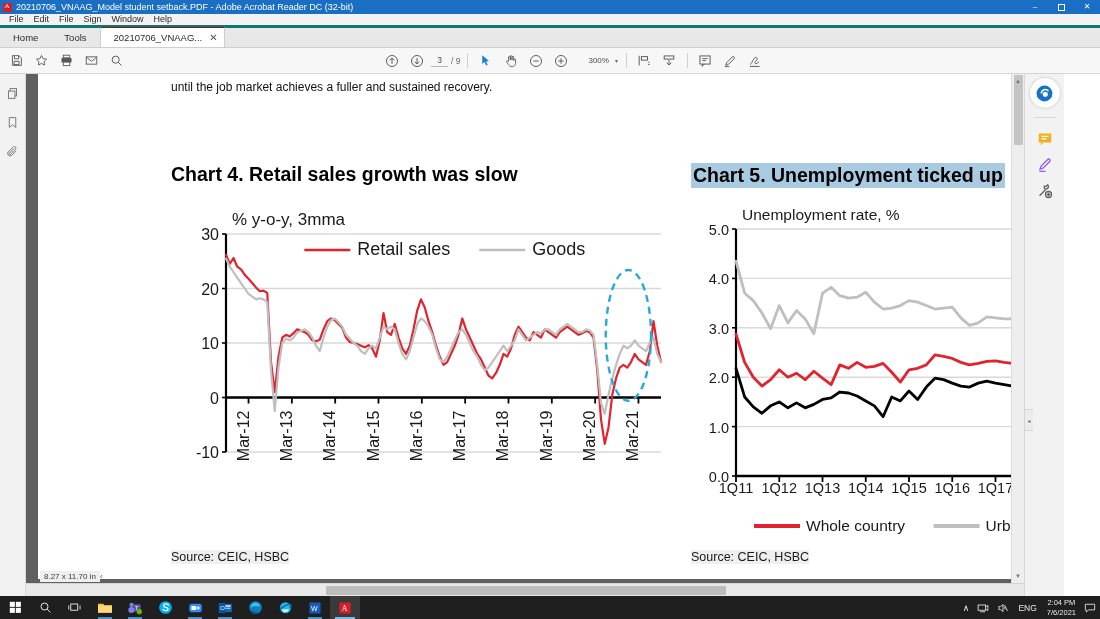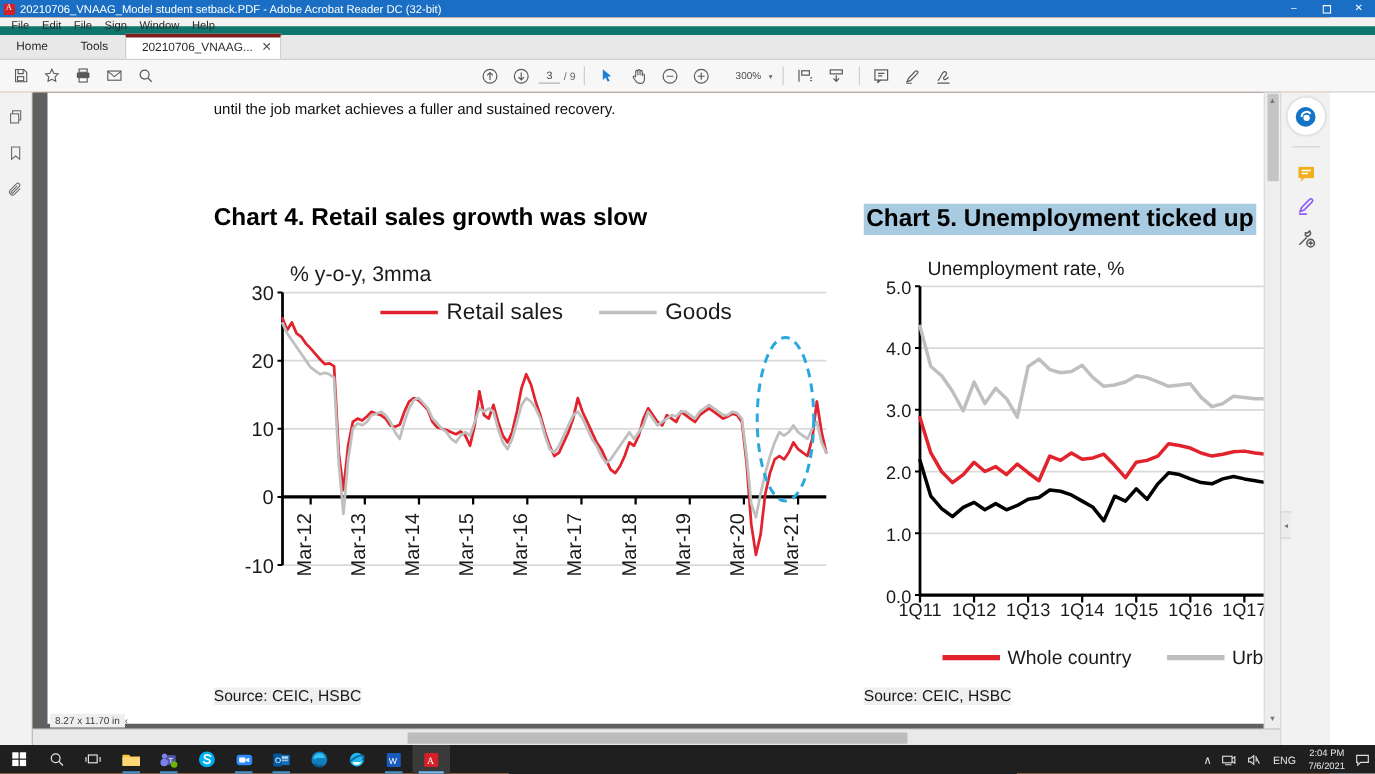--- a/index.html
+++ b/index.html
@@ -3,21 +3,21 @@
 <meta charset="utf-8">
 <title>Adobe Acrobat Reader DC</title>
 <style>
   * { box-sizing: border-box; margin: 0; padding: 0; }
   html, body {
     width: 1100px; height: 619px;
     overflow: hidden;
     font-family: "Liberation Sans", sans-serif;
     background: #ffffff;
   }
-  #app { position: relative; width: 1064px; height: 619px; background: #f97316; }
+  #app { position: relative; width: 1064px; height: 619px; background: #22c55e; }
 
   
   .titlebar {
     position: absolute; top: 0; left: 0; width: 1100px; height: 14px;
     background: #1a6fc4; display: flex; align-items: center;
   }
   .tb-logo {
     width: 9px; height: 9px; margin-left: 3px; margin-right: 4px;
     background: #d22027; border-radius: 1px; position: relative;
   }
@@ -28,40 +28,40 @@
   .tb-title { font-size: 9px; color: #ffffff; white-space: nowrap; }
   .tb-controls { margin-left: auto; display: flex; height: 14px; }
   .tb-btn {
     width: 26px; height: 14px; display: flex; align-items: center; justify-content: center;
     color: #fff; font-size: 8px; line-height: 1;
   }
 
   
   .menubar {
     position: absolute; top: 14px; left: 0; width: 1100px; height: 14px;
-    background: #f2f2f2; display: flex; padding-left: 4px;
-    border-bottom: 7px solid #0f766e;
+    background: #f2f2f2; display: flex; align-items: center; padding-left: 4px;
+    border-bottom: 3px solid #0f766e;
   }
   .menu-item {
     font-size: 9px; color: #2b2b2b; padding: 0 5px; height: 13px; line-height: 13px;
   }
 
   
   .tabstrip {
     position: absolute; top: 28px; left: 0; width: 1100px; height: 20px;
     background: #e8e8e8; display: flex; align-items: flex-end;
     border-bottom: 1px solid #cfcfcf;
   }
   .tab {
     height: 20px; display: flex; align-items: center; padding: 0 13px;
     font-size: 9.5px; color: #2b2b2b; white-space: nowrap;
   }
   .tab.doc {
     background: #ffffff; border-left: 1px solid #cfcfcf; border-right: 1px solid #cfcfcf;
-    border-top: 3px solid #7f1d1d; padding-right: 6px; max-width: 170px;
+    border-top: 1px solid #7f1d1d; padding-right: 6px; max-width: 170px;
   }
   .tab-close {
     margin-left: 7px; font-size: 10px; color: #555; line-height: 1;
   }
 
   
   .toolbar {
     position: absolute; top: 48px; left: 0; width: 1100px; height: 26px;
     background: #f7f7f7; border-bottom: 1px solid #d4d4d4;
     display: flex; align-items: center;

